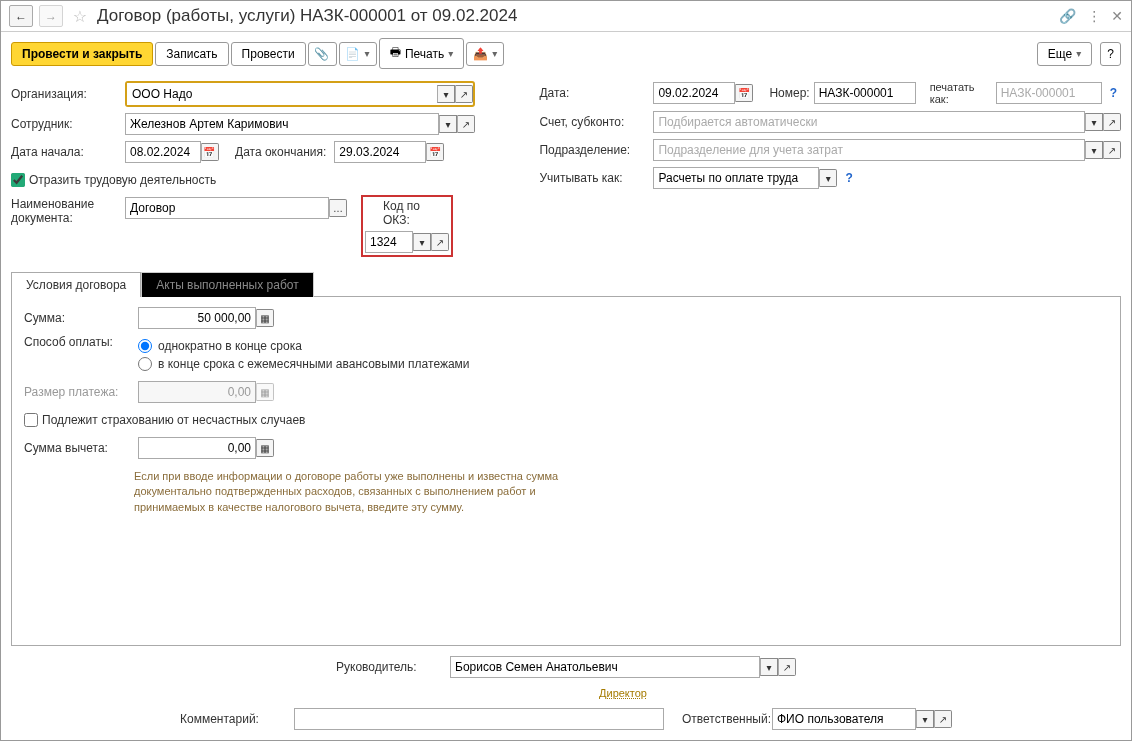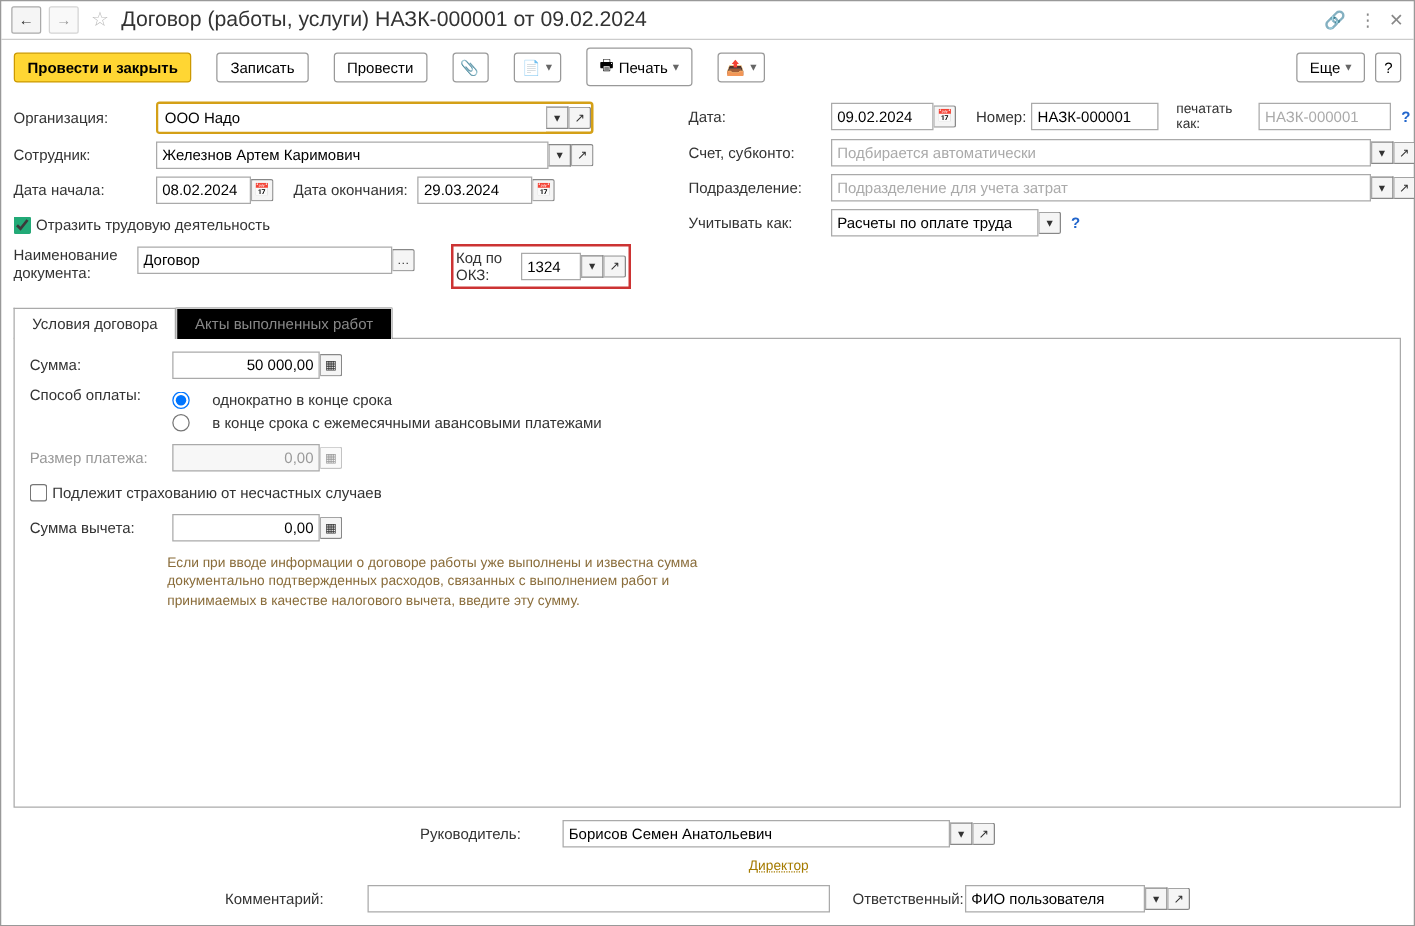--- a/index.html
+++ b/index.html
@@ -4,51 +4,51 @@
 <style>
 * { box-sizing: border-box; margin: 0; padding: 0; }
 body { font-family: Arial, sans-serif; font-size: 12px; background: #fff; color: #333; }
 .window { width: 1132px; height: 741px; border: 1px solid #999; position: relative; display: flex; flex-direction: column; }
 .titlebar { display: flex; align-items: center; padding: 4px 8px; gap: 6px; border-bottom: 1px solid #ccc; }
 .navbtn { width: 24px; height: 22px; border: 1px solid #aaa; background: #f5f5f5; border-radius: 2px; display: flex; align-items: center; justify-content: center; font-size: 12px; cursor: pointer; }
 .star { width: 22px; height: 22px; color: #bbb; display: flex; align-items: center; justify-content: center; font-size: 16px; }
 .title { font-size: 17px; font-weight: normal; }
 .titlebar-right { margin-left: auto; display: flex; gap: 10px; align-items: center; color: #888; }
 .titlebar-right span { cursor: pointer; font-size: 14px; }
-.toolbar { display: flex; align-items: center; padding: 6px 10px; gap: 20px; justify-content: flex-end; }
+.toolbar { display: flex; align-items: center; padding: 6px 10px; gap: 2px; justify-content: flex-end; }
 .btn { border: 1px solid #999; border-radius: 3px; padding: 4px 10px; font-size: 12px; background: #fff; cursor: pointer; display: inline-flex; align-items: center; gap: 4px; }
 .btn-primary { background: #ffd633; border-color: #cc9900; font-weight: bold; }
 .btn-icon { padding: 4px 6px; }
 .toolbar-right { margin-left: auto; display: flex; gap: 8px; }
 .sq { width: 18px; height: 18px; border: 1px solid #888; border-radius: 2px; background: #f5f5f5; display: inline-flex; align-items: center; justify-content: center; font-size: 10px; cursor: pointer; }
 
 .form-body { flex: 1; padding: 6px 10px 10px 10px; overflow: auto; display: flex; flex-direction: column; }
 .cols { display: flex; gap: 30px; }
 .col-left { width: 510px; }
 .col-right { flex: 1; }
 .row { display: flex; align-items: center; margin-bottom: 6px; min-height: 22px; gap: 4px; }
 .lbl { width: 110px; color: #333; }
 .lbl-narrow { width: 86px; }
 input[type=text].fld { height: 22px; border: 1px solid #aaa; padding: 0 4px; font-size: 12px; }
 .fldwrap { display: flex; align-items: center; }
 .fldwrap input { border-right: none; }
 .fldwrap .sq { border-left: 1px solid #aaa; border-radius: 0; }
 .fldwrap .sq:last-child { border-radius: 0 2px 2px 0; }
 
 .highlight-org { border: 2px solid #d4a017 !important; }
-.highlight-okz { border: 2px solid #cc3333; padding: 2px; margin: -2px 16px; }
+.highlight-okz { border: 2px solid #cc3333; padding: 2px; margin: -2px 0; flex-direction: column; }
 
 input[type=checkbox] { width: 14px; height: 14px; accent-color: #2a7; }
 input[type=radio] { width: 14px; height: 14px; }
 
 .tabs { display: flex; margin-top: 10px; }
 .tab { padding: 5px 14px; border: 1px solid #aaa; border-bottom: none; background: #fff; cursor: pointer; position: relative; top: 1px; font-size: 12px; }
 .tab.inactive { background: #000000; color: #888; border-color: #ccc; }
 .tabcontent { border: 1px solid #aaa; padding: 10px 12px; flex: 1; display: flex; flex-direction: column; }
-.radio-row { display: flex; align-items: center; gap: 18px; margin: 4px 0; }
+.radio-row { display: flex; align-items: center; gap: 6px; margin: 4px 0; }
 .disabled-lbl { color: #999; }
 .hint { color: #8a6d3b; font-size: 11px; line-height: 1.4; max-width: 560px; padding-left: 110px; padding-top: 4px; }
 .spacer { flex: 1; }
 .link { color: #a57b00; text-decoration: underline dotted; cursor: pointer; font-size: 11px; }
 
 .footer-rows { padding: 0 10px 6px 10px; }
 .footer-rows .row { margin-bottom: 4px; justify-content: center; }
 .help { color: #2266cc; cursor: pointer; font-weight: bold; padding: 0 4px; }
 .dd { display: inline-flex; align-items: center; font-size: 10px; color: #666; }
 

